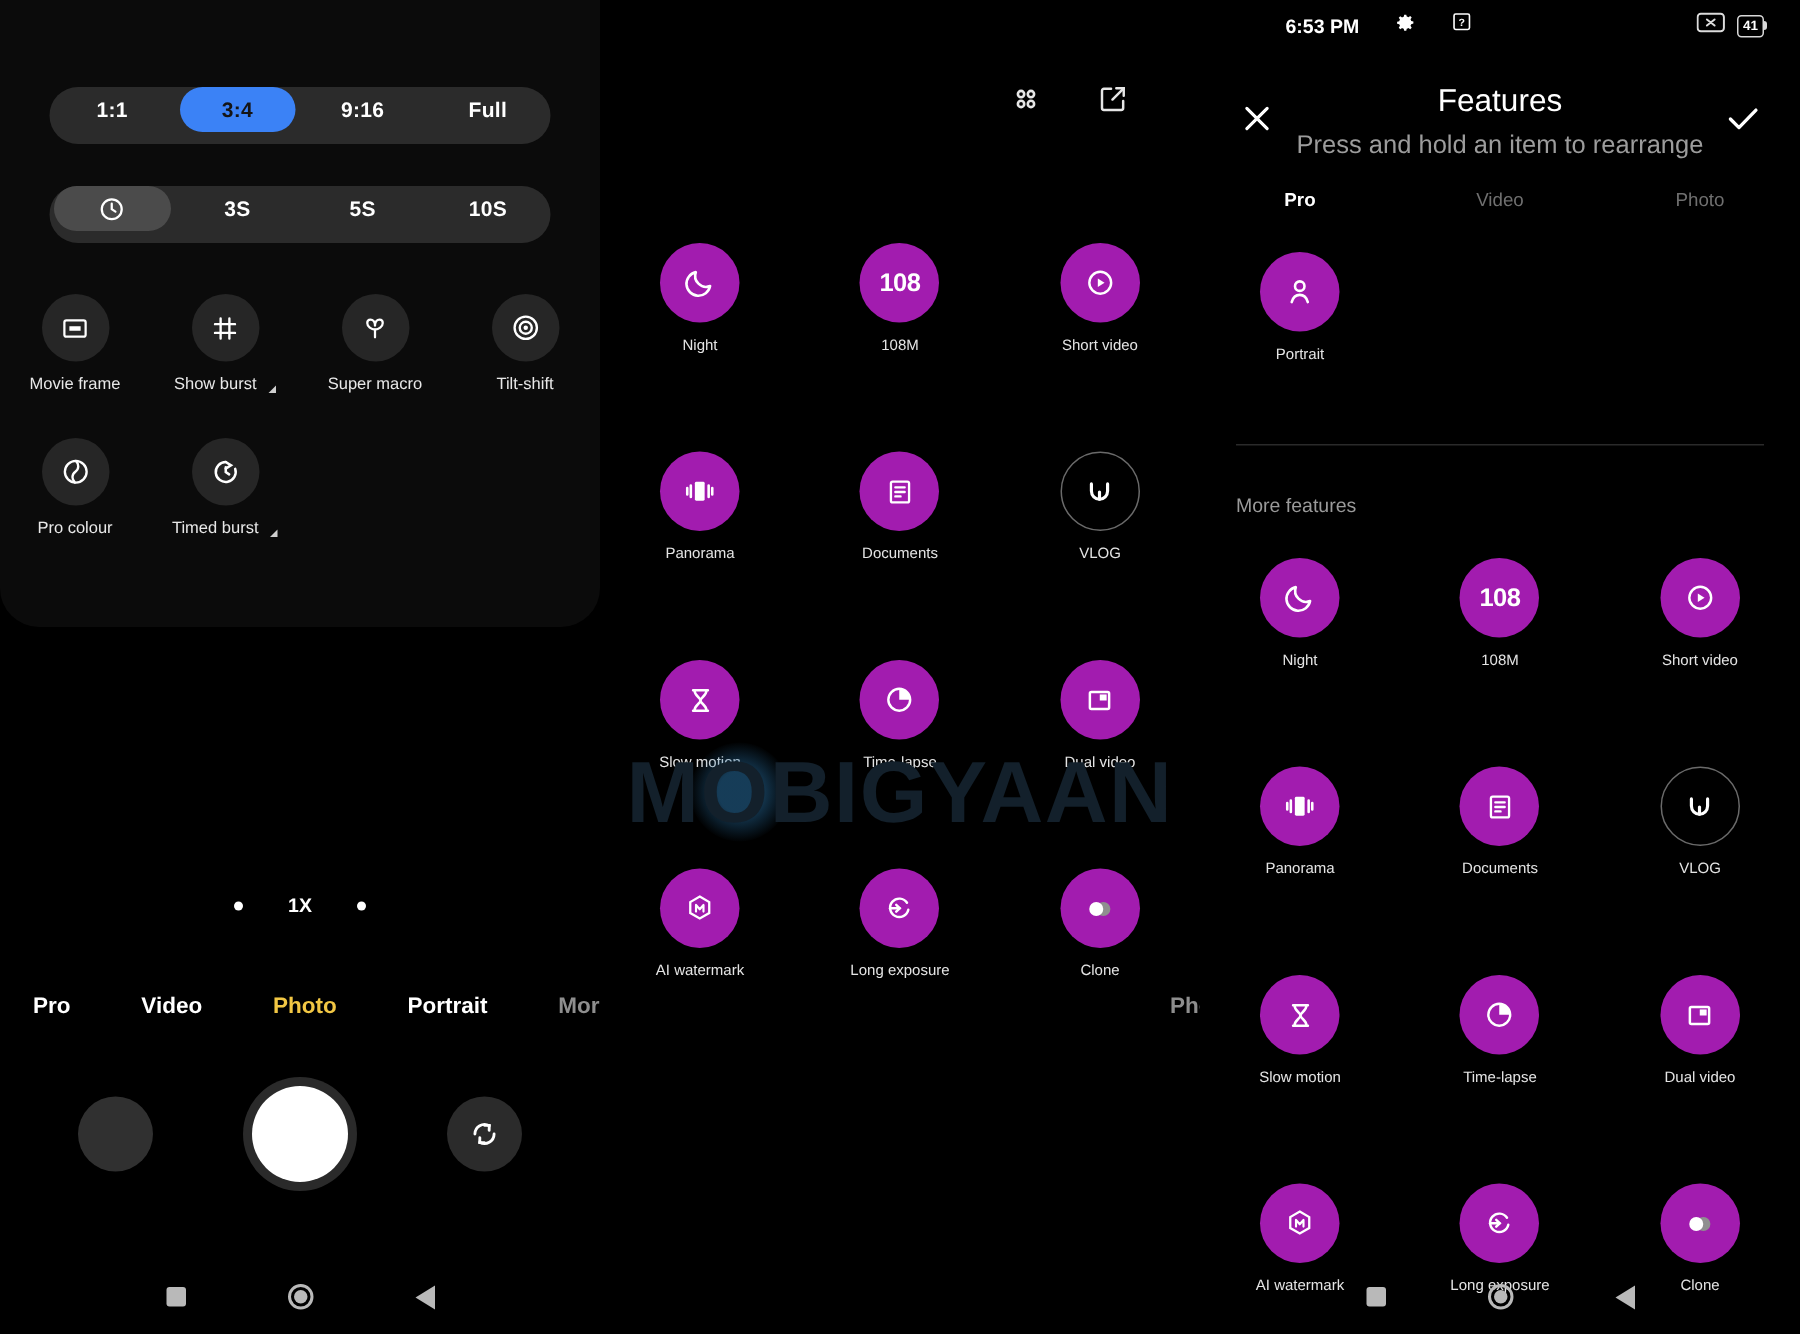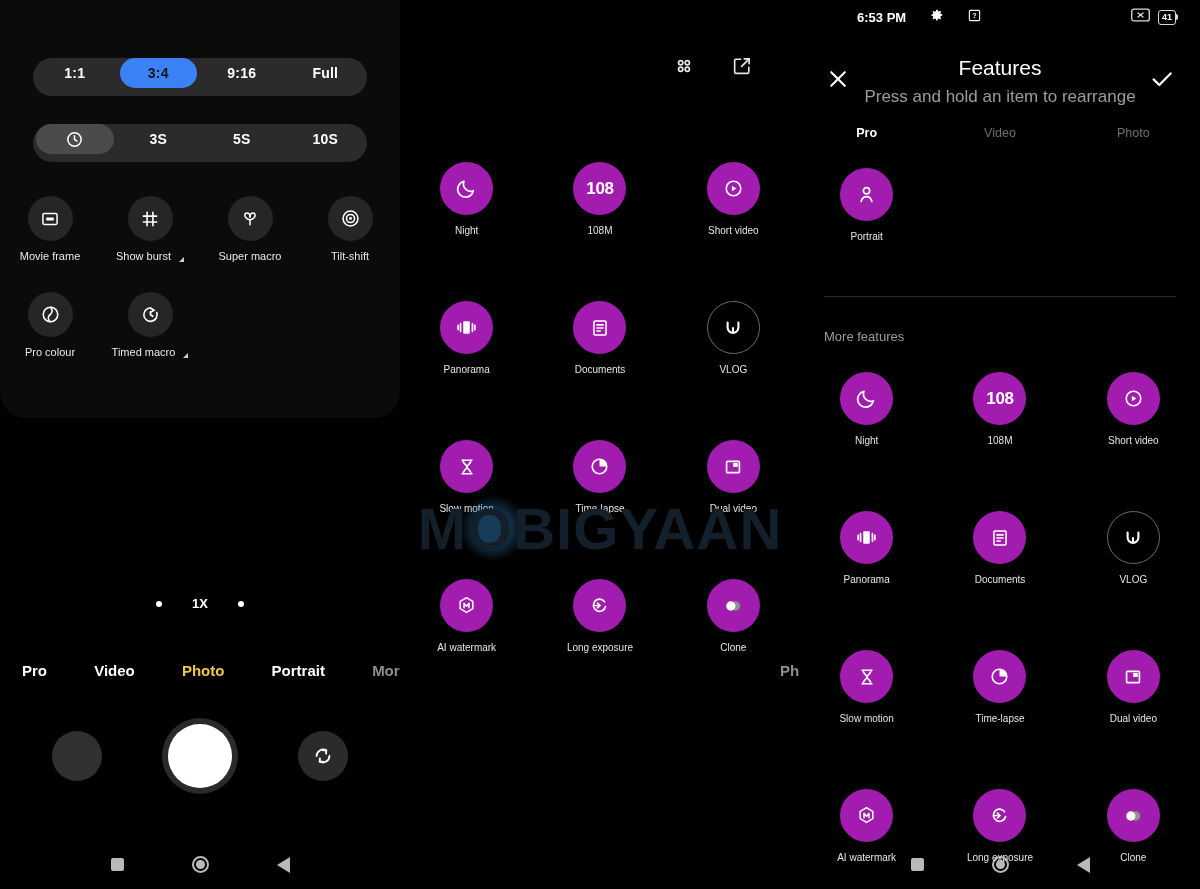--- a/index.html
+++ b/index.html
@@ -278,21 +278,21 @@
 
         <div class="tool">
           <div class="tool-circle">
             <svg width="21" height="21" viewBox="0 0 24 24" fill="none" stroke="#fff" stroke-width="1.9" stroke-linecap="round">
               <path d="M12 4.6a7.6 7.6 0 1 0 7.2 5.2"></path>
               <path d="M12 4.6 16 7.1 12 9.6"></path>
               <path d="M12 8.6v3.7l2.6 1.7"></path>
             </svg>
           </div>
           <div class="tool-label">
-            <span>Timed macro</span>
+            <span>Timed burst</span>
             <span class="caret"></span>
           </div>
         </div>
 
       </div>
     </div>
 
     <div class="preview-zoom">
       <span class="zdot"></span>
       <span class="zlabel">1X</span>

